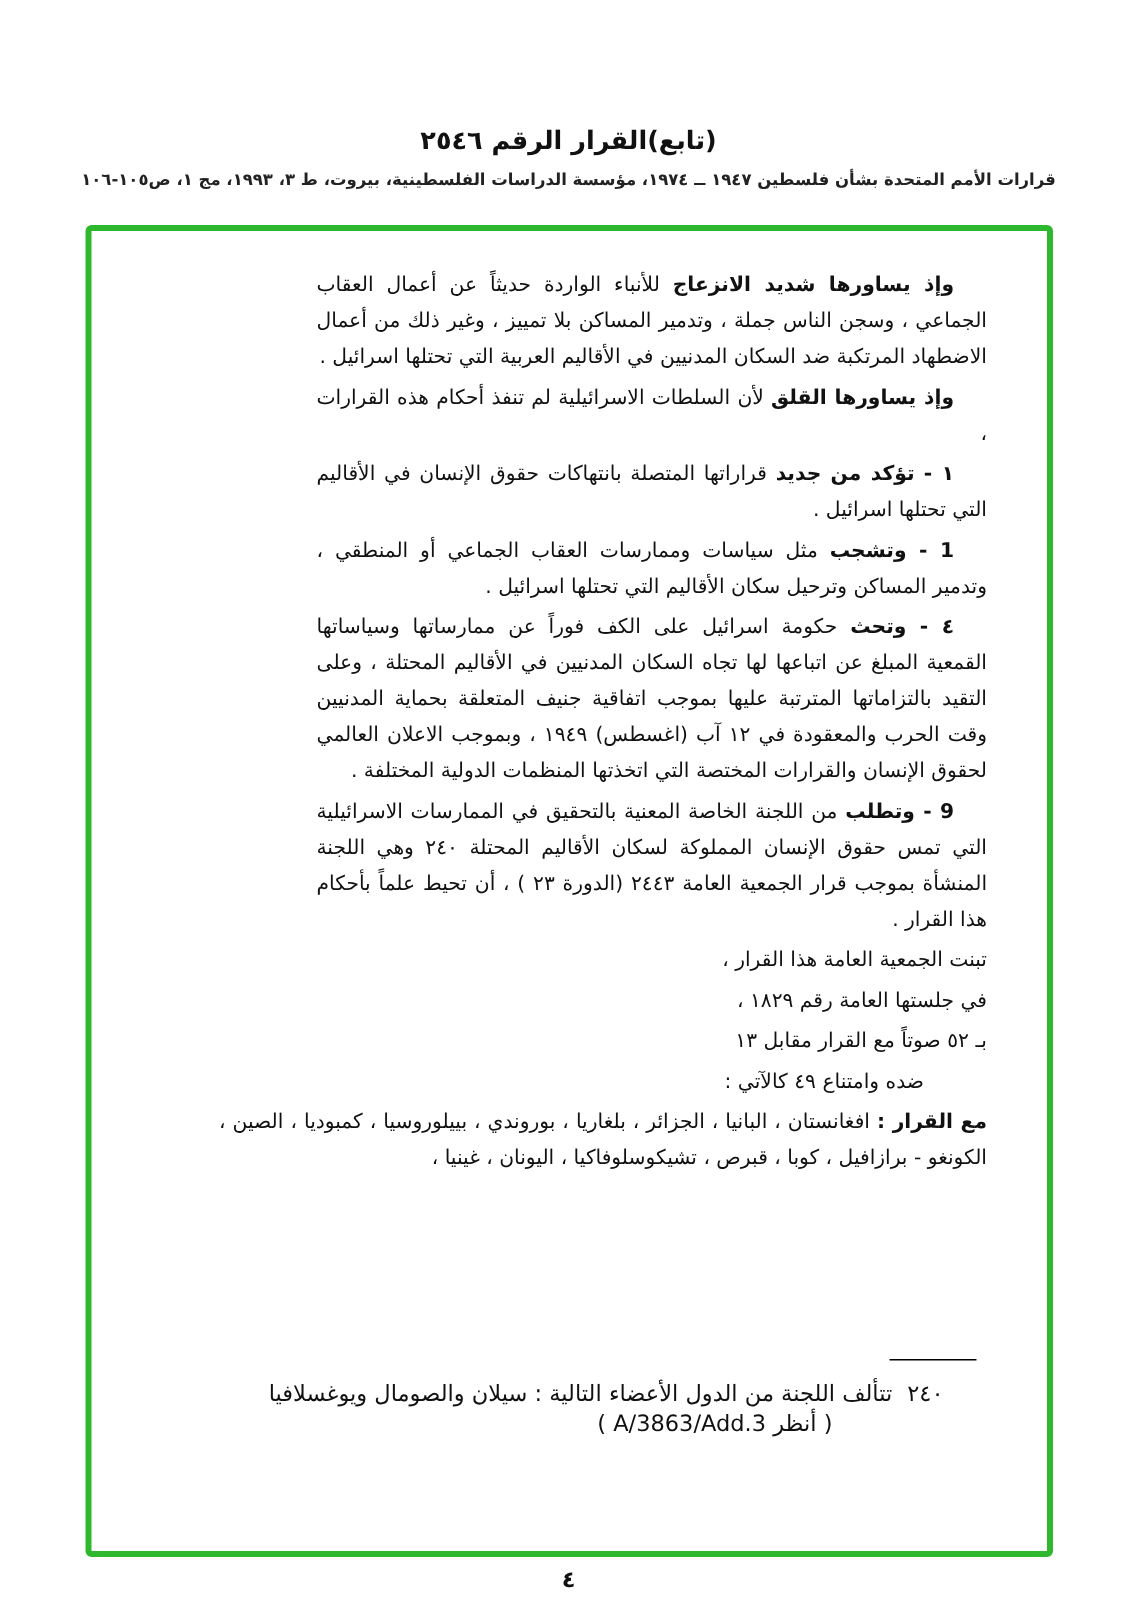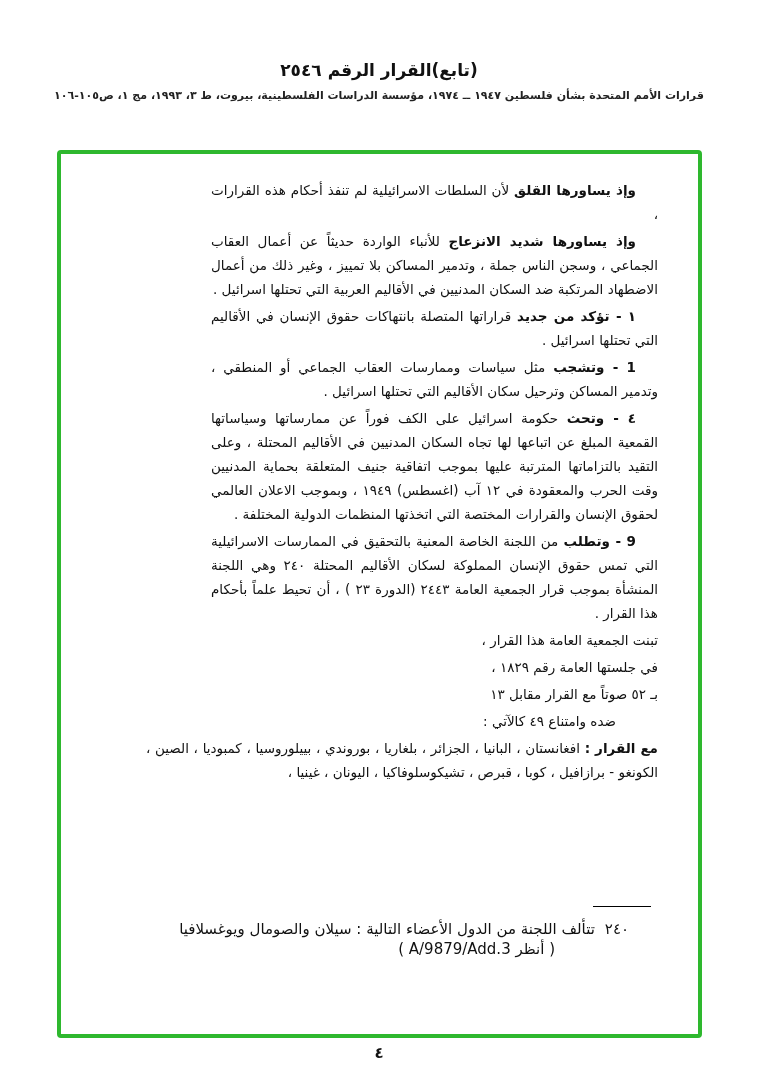--- a/index.html
+++ b/index.html
@@ -7,21 +7,21 @@
     position:relative;
     width:758px;height:1078px;
     margin:0 auto;
     background:#ffffff;
     font-family:"DejaVu Sans",sans-serif;
     color:#111;
     direction:rtl;
     overflow:hidden;
   }
   
-  .hdr{position:absolute;top:60px;left:0;right:0;text-align:center;}
+  .hdr{position:absolute;top:84px;left:0;right:0;text-align:center;}
   .hdr h1{
     margin:0;font-size:17px;font-weight:bold;letter-spacing:0;
   }
   .hdr .src{
     margin-top:9px;font-size:11px;font-weight:bold;color:#222;
   }
   
   .frame{
     position:absolute;left:57px;top:150px;
     width:637px;height:880px;
@@ -67,23 +67,23 @@
 <div class="page">
 
   <div class="hdr">
     <h1>(تابع)القرار الرقم ٢٥٤٦</h1>
     <div class="src">قرارات الأمم المتحدة بشأن فلسطين ١٩٤٧ ــ ١٩٧٤، مؤسسة الدراسات الفلسطينية، بيروت، ط ٣، ١٩٩٣، مج ١، ص١٠٥-١٠٦</div>
   </div>
 
   <div class="frame">
     <div class="text-col">
 
+      <p class="p-main indented"><span class="lead">وإذ يساورها شديد الانزعاج</span> <span>للأنباء الواردة حديثاً عن أعمال العقاب الجماعي ، وسجن الناس جملة ، وتدمير المساكن بلا تمييز ، وغير ذلك من أعمال الاضطهاد المرتكبة ضد السكان المدنيين في الأقاليم العربية التي تحتلها اسرائيل .</span></p>
+
       <p class="p-main indented"><span class="lead">وإذ يساورها القلق</span> <span>لأن السلطات الاسرائيلية لم تنفذ أحكام هذه القرارات ،</span></p>
-
-      <p class="p-main indented"><span class="lead">وإذ يساورها شديد الانزعاج</span> <span>للأنباء الواردة حديثاً عن أعمال العقاب الجماعي ، وسجن الناس جملة ، وتدمير المساكن بلا تمييز ، وغير ذلك من أعمال الاضطهاد المرتكبة ضد السكان المدنيين في الأقاليم العربية التي تحتلها اسرائيل .</span></p>
 
       <p class="p-main indented"><span class="lead">١ - تؤكد من جديد</span> <span>قراراتها المتصلة بانتهاكات حقوق الإنسان في الأقاليم التي تحتلها اسرائيل .</span></p>
 
 
       <p class="p-main indented"><span class="lead">1 - وتشجب</span> <span>مثل سياسات وممارسات العقاب الجماعي أو المنطقي ، وتدمير المساكن وترحيل سكان الأقاليم التي تحتلها اسرائيل .</span></p>
 
       <p class="p-main indented"><span class="lead">٤ - وتحث</span> <span>حكومة اسرائيل على الكف فوراً عن ممارساتها وسياساتها القمعية المبلغ عن اتباعها لها تجاه السكان المدنيين في الأقاليم المحتلة ، وعلى التقيد بالتزاماتها المترتبة عليها بموجب اتفاقية جنيف المتعلقة بحماية المدنيين وقت الحرب والمعقودة في ١٢ آب (اغسطس) ١٩٤٩ ، وبموجب الاعلان العالمي لحقوق الإنسان والقرارات المختصة التي اتخذتها المنظمات الدولية المختلفة .</span></p>
 
       <p class="p-main indented"><span class="lead">9 - وتطلب</span> <span>من اللجنة الخاصة المعنية بالتحقيق في الممارسات الاسرائيلية التي تمس حقوق الإنسان المملوكة لسكان الأقاليم المحتلة ٢٤٠ وهي اللجنة المنشأة بموجب قرار الجمعية العامة ٢٤٤٣ (الدورة ٢٣ ) ، أن تحيط علماً بأحكام هذا القرار .</span></p>
 
@@ -95,19 +95,19 @@
 
       <p class="p-main in1"><span>ضده وامتناع ٤٩ كالآتي :</span></p>
 
       <p class="p-wide"><span class="lead">مع القرار :</span> <span>افغانستان ، البانيا ، الجزائر ، بلغاريا ، بوروندي ، بييلوروسيا ، كمبوديا ، الصين ، الكونغو - برازافيل ، كوبا ، قبرص ، تشيكوسلوفاكيا ، اليونان ، غينيا ،</span></p>
 
     </div>
 
     <div class="footnote">
       <div class="fn-rule"></div>
       <p class="fn-line fn-l1"><span class="fn-num">٢٤٠</span><span>تتألف اللجنة من الدول الأعضاء التالية : سيلان والصومال ويوغسلافيا</span></p>
-      <p class="fn-line fn-ref">( أنظر A/9879/Add.3 )</p>
+      <p class="fn-line fn-ref">( أنظر A/3863/Add.3 )</p>
     </div>
   </div>
 
   <div class="page-num">٤</div>
 
 </div>
 
 </body></html>

